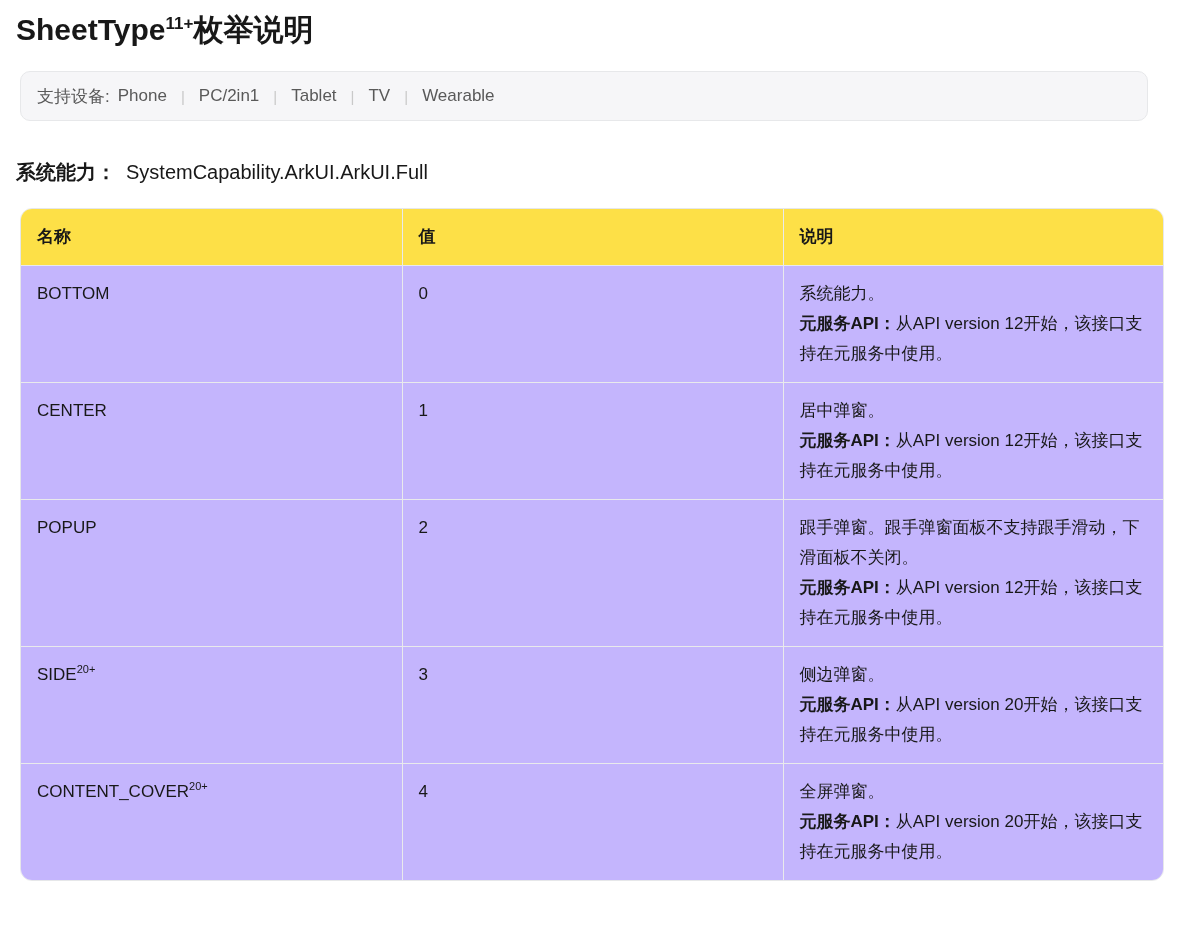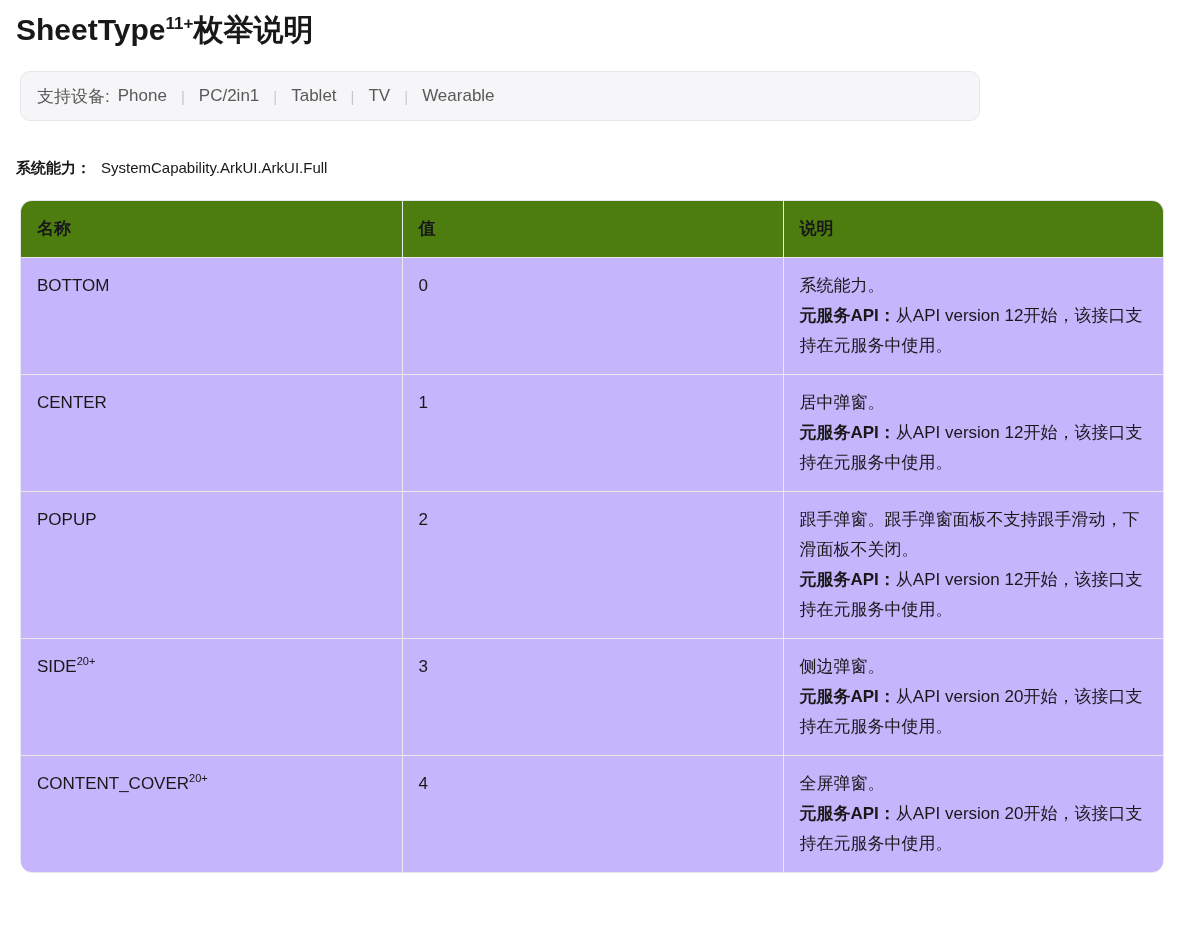--- a/index.html
+++ b/index.html
@@ -25,21 +25,21 @@
     font-size: 17px;
     font-weight: 700;
     vertical-align: super;
     line-height: 0;
     margin-top: 21px;
   }
 
   
   .device-box {
     margin: 20px 14px 0 20px;
-    width: 960px;
+    width: 1128px;
     height: 50px;
     background: #f6f6f8;
     border: 1px solid #e7e8ea;
     border-radius: 10px;
     display: flex;
     align-items: center;
     padding: 0 16px;
     font-size: 17px;
     color: #595959;
   }
@@ -49,41 +49,41 @@
 
   
   .description {
     margin: 36px 16px 0 16px;
     font-size: 17px;
     line-height: 24px;
     color: #181818;
   }
   .syscap {
     margin: 38px 16px 0 16px;
-    font-size: 15px;
+    font-size: 20px;
     color: #181818;
   }
   .syscap .b { font-weight: 700; margin-right: 10px; }
 
   
   .table-wrap {
     margin: 22px 14px 0 20px;
     width: 1144px;
     border: 1px solid #e6e7e9;
     border-radius: 12px;
     overflow: hidden;
     background: #ffffff;
   }
   table.enum-table {
     width: 100%;
     border-collapse: collapse;
     table-layout: fixed;
   }
   .enum-table th {
-    background: #4d7c0f;
+    background: #fde047;
     text-align: left;
     font-size: 17px;
     font-weight: 700;
     color: #181818;
     padding: 16px 16px 17px 16px;
     height: 55px;
     vertical-align: middle;
   }
   .enum-table th + th,
   .enum-table td + td { border-left: 1px solid #e9eaec; }

